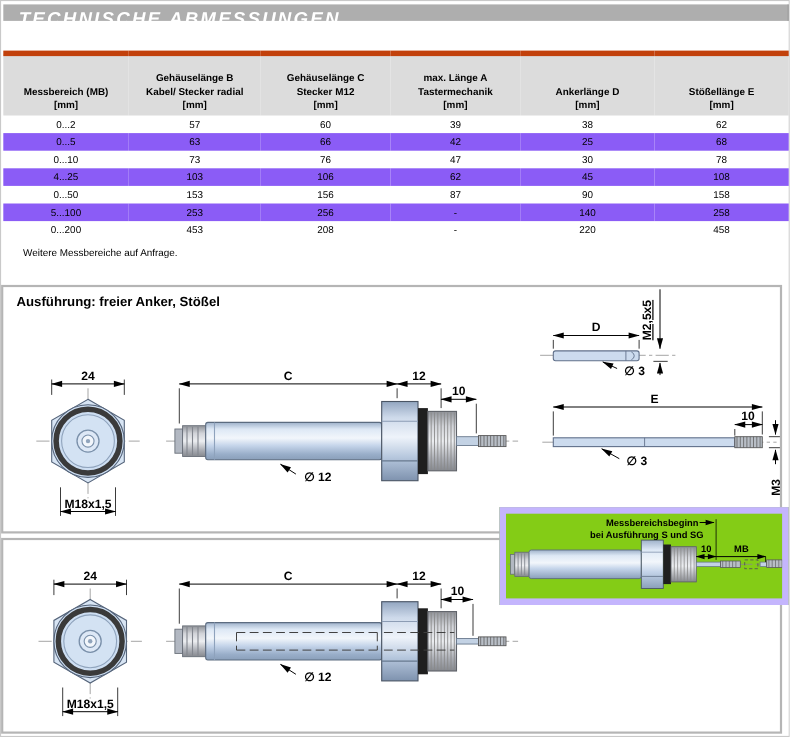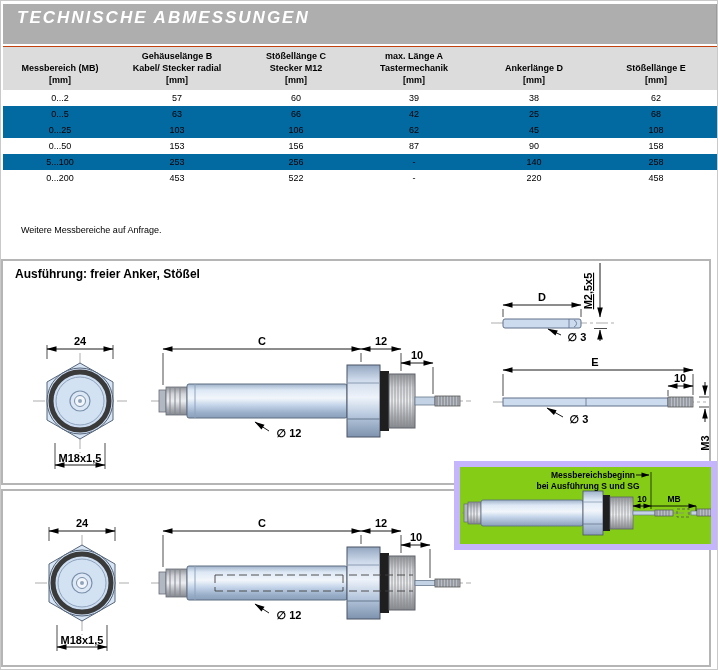--- a/index.html
+++ b/index.html
@@ -3,34 +3,34 @@
 <meta charset="utf-8">
 <style>
   html,body { margin:0; padding:0; }
   body {
     width:718px; height:670px; position:relative; background:#ffffff;
     font-family:"Liberation Sans", sans-serif; overflow:hidden;
   }
   .page { position:absolute; inset:0; border:1px solid #c9c9c9; box-sizing:border-box; }
 
   .title-bar {
-    position:absolute; left:2px; top:3px; width:714px; height:40px; box-sizing:border-box;
+    position:absolute; left:2px; top:3px; width:714px; height:15px; box-sizing:border-box;
     background:#aeaeae; color:#ffffff; font-style:italic; font-weight:bold;
     font-size:17px; letter-spacing:2px; line-height:27px; padding-left:14px;
     border-right:1px solid #9b9b9b;
   }
 
   table.spec { position:absolute; left:2px; top:45px; width:714px; border-collapse:collapse; table-layout:fixed; }
   table.spec thead th {
     background:#dcdcdc; font-weight:bold; font-size:9px; color:#000;
-    padding:3px 0 4px; border-top:1px solid #c2410c; vertical-align:top;
+    padding:14px 0 4px; border-top:5px solid #c2410c; vertical-align:top;
   }
   table.spec thead .hl { height:12px; line-height:12px; text-align:center; }
   table.spec tbody td { text-align:center; font-size:9px; color:#000; height:16px; padding:0; }
-  table.spec tbody tr.alt td { background:#0369a1; }
+  table.spec tbody tr.alt td { background:#8b5cf6; }
 
   .note { position:absolute; left:20px; top:224px; font-size:9px; color:#000; }
 
   .draw-area { position:absolute; left:0; top:258px; width:714px; height:410px; }
   .dbox { position:absolute; left:0; width:706px; background:#ffffff; border:2px solid #b5b5b5; }
   .dbox1 { top:0; height:222px; }
   .dbox2 { top:230px; height:174px; }
   .dbox-label { position:absolute; left:12px; top:6px; font-size:12px; font-weight:bold; color:#000; z-index:2; }
   .dbox svg { position:absolute; left:0; top:0; }
 
@@ -69,21 +69,21 @@
           <div class="hl"></div>
           <div class="hl">Messbereich (MB)</div>
           <div class="hl">[mm]</div>
         </th>
         <th>
           <div class="hl">Gehäuselänge B</div>
           <div class="hl">Kabel/ Stecker radial</div>
           <div class="hl">[mm]</div>
         </th>
         <th>
-          <div class="hl">Stößellänge C</div>
+          <div class="hl">Gehäuselänge C</div>
           <div class="hl">Stecker M12</div>
           <div class="hl">[mm]</div>
         </th>
         <th>
           <div class="hl">max. Länge A</div>
           <div class="hl">Tastermechanik</div>
           <div class="hl">[mm]</div>
         </th>
         <th>
           <div class="hl"></div>
@@ -107,22 +107,30 @@
         <td>62</td>
       </tr>
       <tr class="alt">
         <td>0...5</td>
         <td>63</td>
         <td>66</td>
         <td>42</td>
         <td>25</td>
         <td>68</td>
       </tr>
+      <tr>
+        <td>0...10</td>
+        <td>73</td>
+        <td>76</td>
+        <td>47</td>
+        <td>30</td>
+        <td>78</td>
+      </tr>
       <tr class="alt">
-        <td>0...25</td>
+        <td>4...25</td>
         <td>103</td>
         <td>106</td>
         <td>62</td>
         <td>45</td>
         <td>108</td>
       </tr>
       <tr>
         <td>0...50</td>
         <td>153</td>
         <td>156</td>
@@ -134,21 +142,21 @@
         <td>5...100</td>
         <td>253</td>
         <td>256</td>
         <td>-</td>
         <td>140</td>
         <td>258</td>
       </tr>
       <tr>
         <td>0...200</td>
         <td>453</td>
-        <td>522</td>
+        <td>208</td>
         <td>-</td>
         <td>220</td>
         <td>458</td>
       </tr>
     </tbody>
   </table>
 
   <div class="note">Weitere Messbereiche auf Anfrage.</div>
 
   <div class="draw-area">

